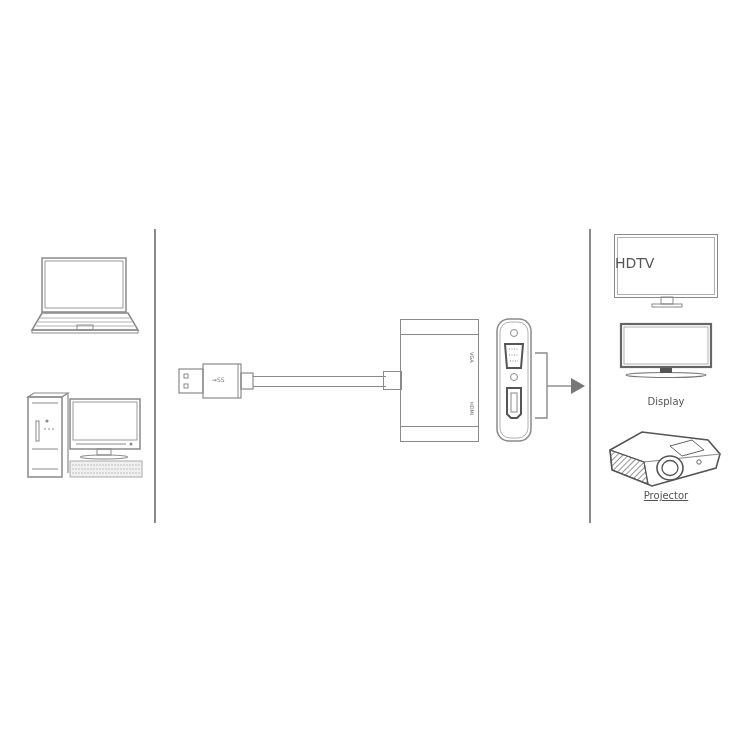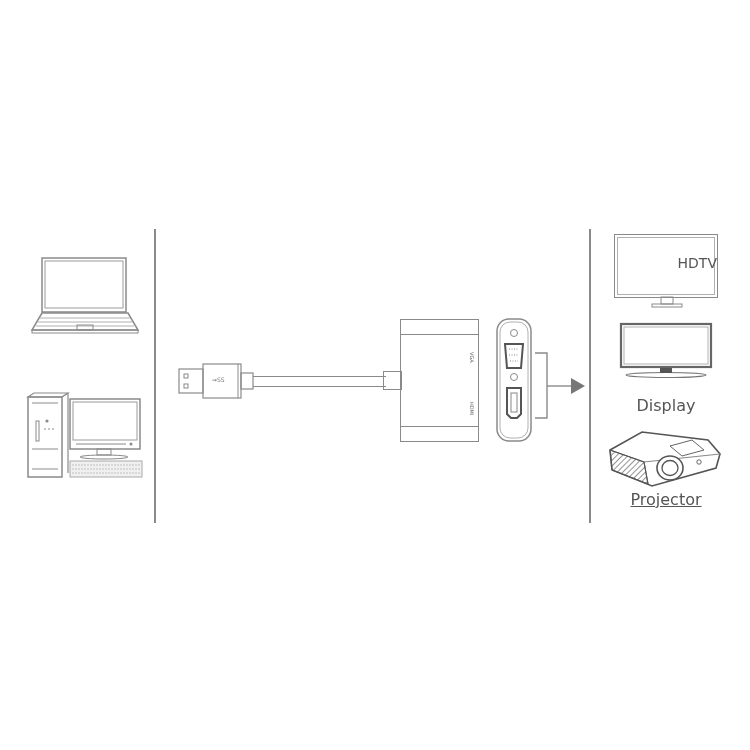--- a/index.html
+++ b/index.html
@@ -1,18 +1,18 @@
 <!DOCTYPE html>
 <html><head>
 <meta charset="utf-8">
 <style>
   html, body { margin:0; padding:0; background:#ffffff; }
   body { width:750px; height:750px; position:relative; overflow:hidden; font-family:"DejaVu Sans", sans-serif; }
   .divider { position:absolute; width:2px; background:#8a8a8a; }
-  .label { position:absolute; color:#555555; font-size:16px; text-align:center; }
+  .label { position:absolute; color:#555555; font-size:10px; text-align:center; }
   .port-label { position:absolute; font-size:5px; color:#666; transform:rotate(90deg); transform-origin:left top; }
   svg { position:absolute; overflow:visible; }
 </style>
 </head>
 <body>
 
 <svg style="left:30px;top:256px;" width="110" height="84" viewBox="0 0 110 84">
   <rect x="12" y="2" width="84" height="54" fill="none" stroke="#8a8a8a" stroke-width="1.5"></rect>
   <rect x="15" y="5" width="78" height="47" fill="none" stroke="#9a9a9a" stroke-width="1"></rect>
   <path d="M12 57 L2 74 L108 74 L98 57 Z" fill="none" stroke="#8a8a8a" stroke-width="1.5"></path>
@@ -78,21 +78,21 @@
 <svg style="left:535px;top:352px;" width="52" height="68" viewBox="0 0 52 68">
   <path d="M0 1 L12 1 L12 66 L0 66" fill="none" stroke="#8a8a8a" stroke-width="1.4"></path>
   <line x1="12" y1="34" x2="38" y2="34" stroke="#8a8a8a" stroke-width="1.4"></line>
   <path d="M36 26 L50 34 L36 42 Z" fill="#777"></path>
 </svg>
 
 <div class="divider" style="left:589px;top:229px;height:294px;"></div>
 
 <div style="position:absolute;left:614px;top:234px;width:102px;height:62px;border:1.5px solid #8a8a8a;">
   <div style="position:absolute;inset:2px;border:1px solid #b0b0b0;"></div>
-  <span style="position:absolute;left:0;right:0;top:20px;text-align:right;font-size:14px;color:#555;">HDTV</span>
+  <span style="position:absolute;left:0;right:16px;top:20px;text-align:left;font-size:14px;color:#555;">HDTV</span>
 </div>
 <svg style="left:650px;top:297px;" width="34" height="12" viewBox="0 0 34 12">
   <rect x="11" y="0" width="12" height="7" fill="none" stroke="#8a8a8a"></rect>
   <rect x="2" y="7" width="30" height="3" fill="none" stroke="#8a8a8a"></rect>
 </svg>
 
 <svg style="left:618px;top:322px;" width="96" height="58" viewBox="0 0 96 58">
   <rect x="3" y="2" width="90" height="43" fill="none" stroke="#666" stroke-width="2.2"></rect>
   <rect x="6" y="5" width="84" height="37" fill="none" stroke="#b0b0b0"></rect>
   <ellipse cx="48" cy="53" rx="40" ry="2.5" fill="none" stroke="#777" stroke-width="1.2"></ellipse>

